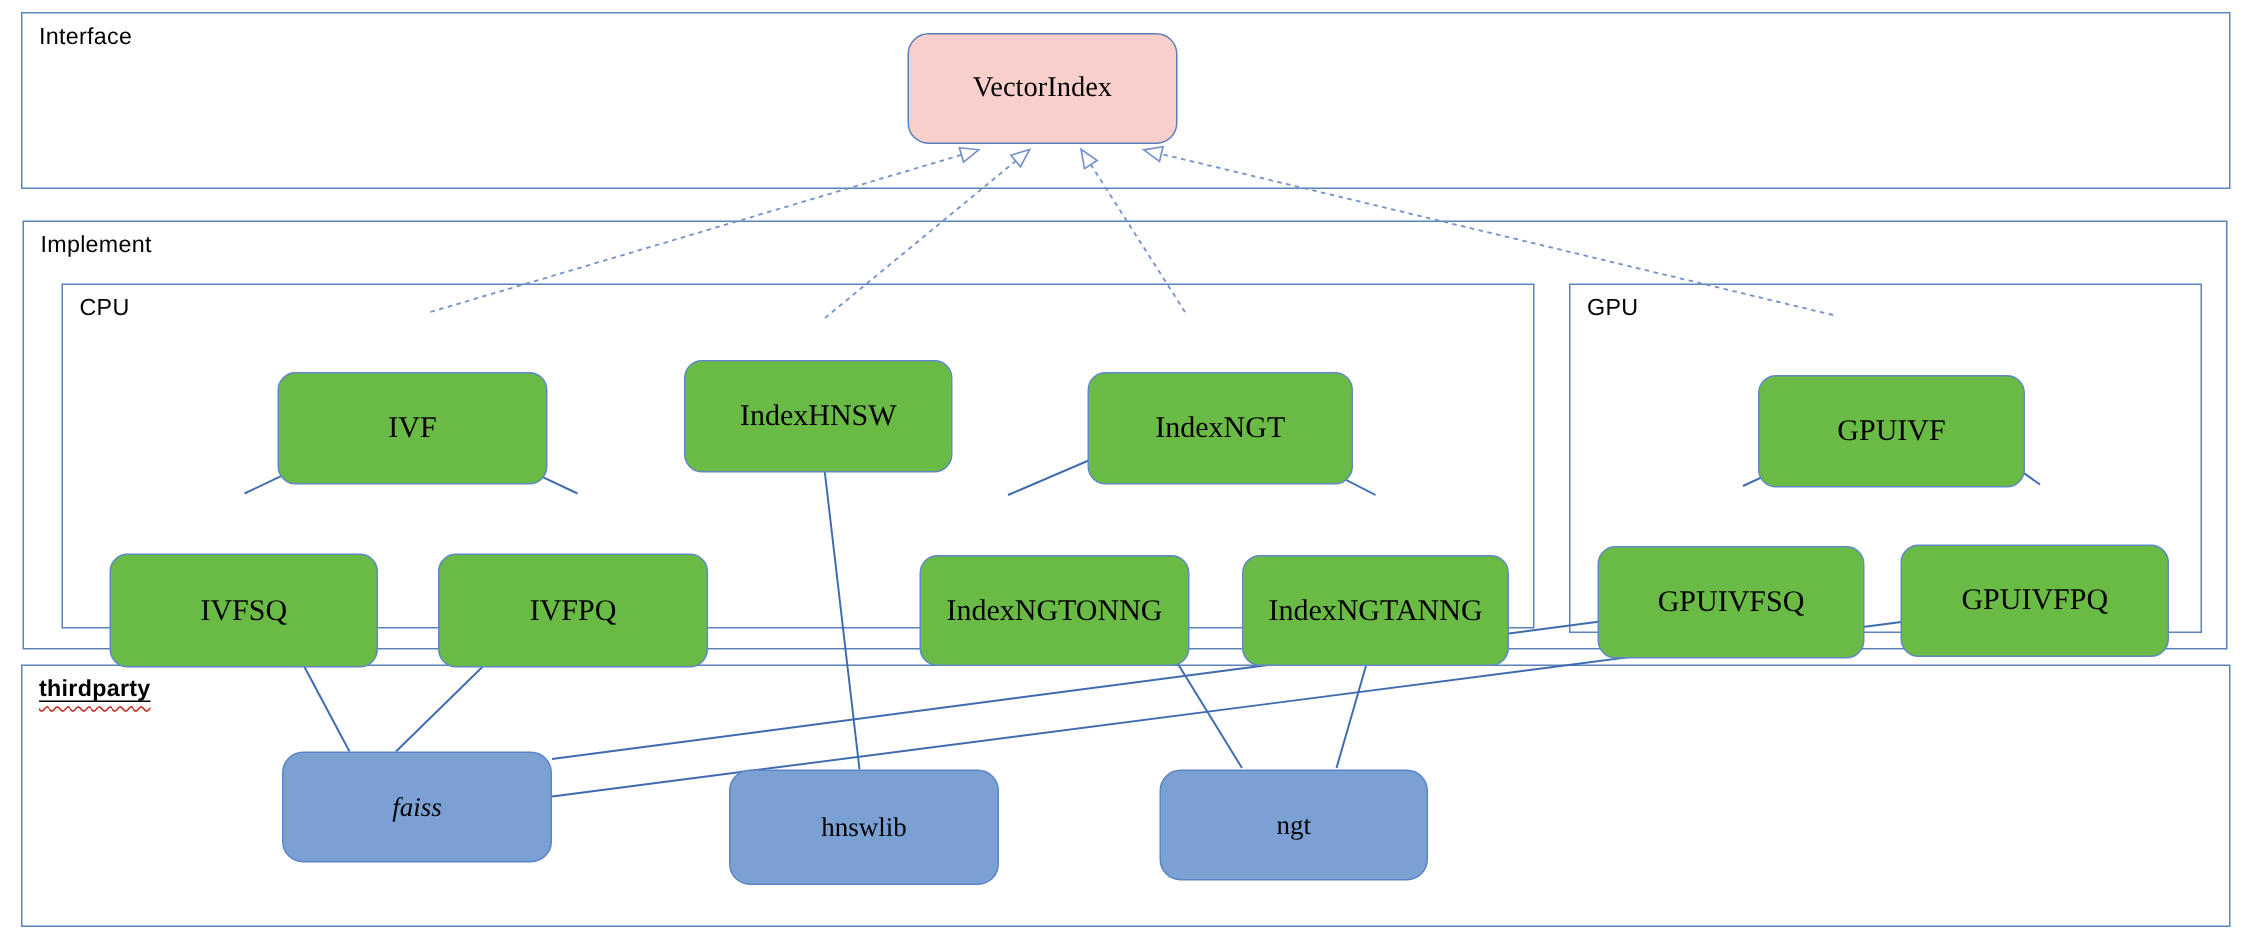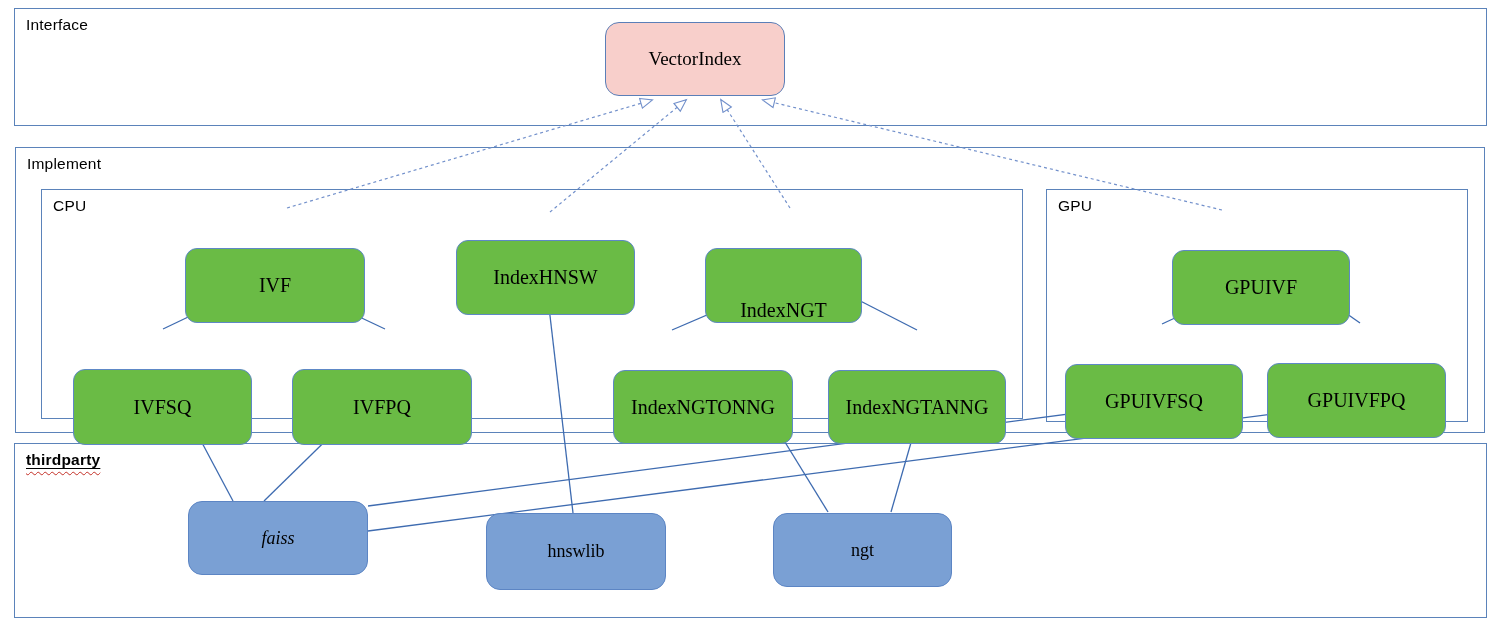--- a/index.html
+++ b/index.html
@@ -112,21 +112,21 @@
     </div>
     <div class="node interface" style="left: 605px; top: 22px; width: 180px; height: 74px;">
       <span>VectorIndex</span>
     </div>
     <div class="node impl" style="left: 185px; top: 208px; width: 180px; height: 75px;">
       <span>IVF</span>
     </div>
     <div class="node impl" style="left: 456px; top: 200px; width: 179px; height: 75px;">
       <span>IndexHNSW</span>
     </div>
-    <div class="node impl" style="left: 705px; top: 208px; width: 157px; height: 75px; align-items: flex-end;">
+    <div class="node impl" style="left: 725px; top: 208px; width: 177px; height: 75px;">
       <span>IndexNGT</span>
     </div>
     <div class="node impl" style="left: 73px; top: 329px; width: 179px; height: 76px;">
       <span>IVFSQ</span>
     </div>
     <div class="node impl" style="left: 292px; top: 329px; width: 180px; height: 76px;">
       <span>IVFPQ</span>
     </div>
     <div class="node impl" style="left: 613px; top: 330px; width: 180px; height: 74px;">
       <span>IndexNGTONNG</span>

